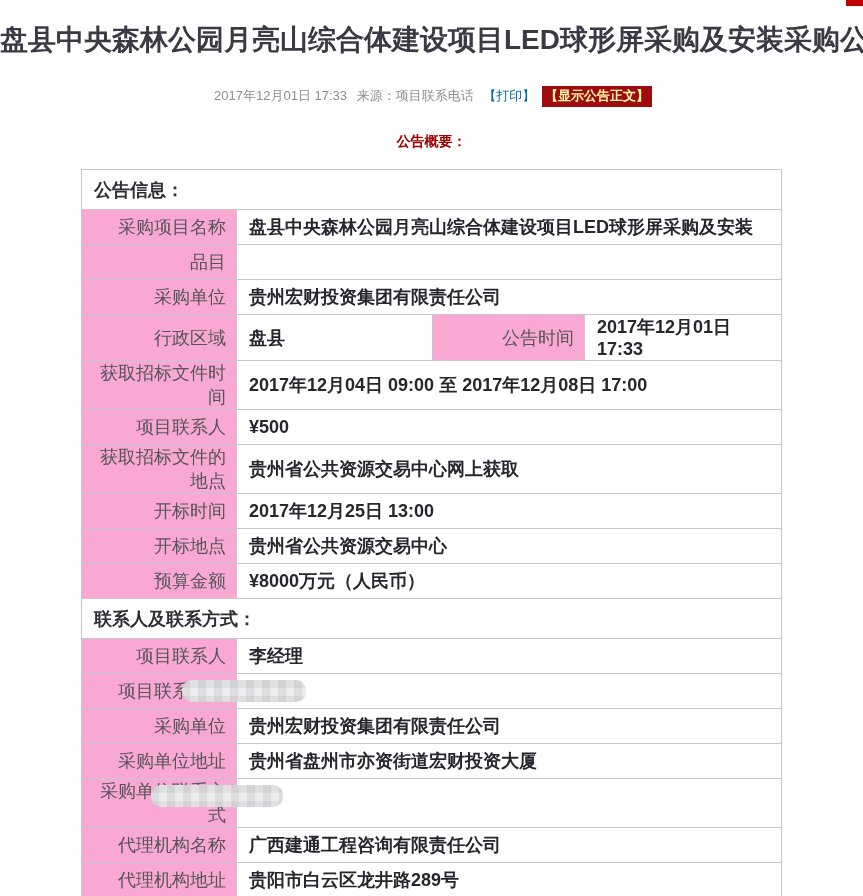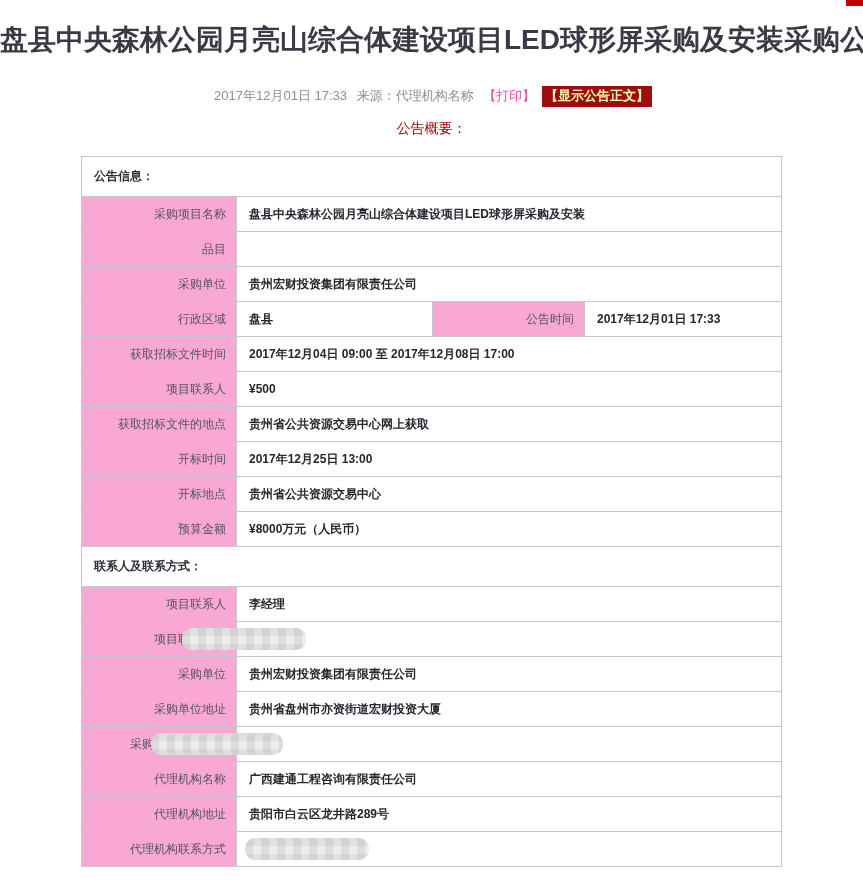--- a/index.html
+++ b/index.html
@@ -32,52 +32,52 @@
   }
   .meta-line {
     margin-top: 27px;
     text-align: center;
     font-size: 13px;
     color: #8e8e8e;
     line-height: 20px;
   }
   .meta-line .seg { margin: 0 3px; }
   .print-link {
-    color: #ec4899;
+    color: #0369a1;
     text-decoration: none;
     cursor: pointer;
     margin: 16px 3px;
   }
   .show-full-btn {
     display: inline-block;
     background: #9f0c10;
     color: #fff9a6;
     font-weight: bold;
     font-size: 13px;
     padding: 1px 3px 2px 3px;
     margin-left: 0;
     cursor: pointer;
     border: none;
   }
   .summary-heading {
-    margin-top: 13px;
+    margin-top: 26px;
     text-align: center;
     font-size: 14px;
-    font-weight: normal;
+    font-weight: bold;
     color: #9a0000;
   }
   table.detail-table {
     width: 700px;
     margin: 18px auto 0 auto;
     border-collapse: collapse;
     table-layout: fixed;
   }
   table.detail-table td {
     border: 1px solid #c6c6d0;
-    font-size: 12px;
+    font-size: 18px;
     overflow: visible;
   }
   td.section-header {
     height: 39px;
     background: #ffffff;
     font-weight: bold;
     font-size: 15px;
     color: #2e2e36;
     padding: 0 12px;
     text-align: left;
@@ -119,21 +119,21 @@
 </style>
 </head>
 <body>
 
 <div class="artifact-red"></div>
 
 <h1 class="page-title">盘县中央森林公园月亮山综合体建设项目LED球形屏采购及安装采购公告</h1>
 
 <div class="meta-line">
   <span class="seg">2017年12月01日 17:33</span>
-  <span class="seg">来源：代理机构名称</span>
+  <span class="seg">来源：项目联系电话</span>
   <a class="print-link">【打印】</a>
   <button class="show-full-btn">【显示公告正文】</button>
 </div>
 
 <div class="summary-heading">公告概要：</div>
 
 <table class="detail-table">
   <colgroup>
     <col style="width:155px">
       <col style="width:196px">

